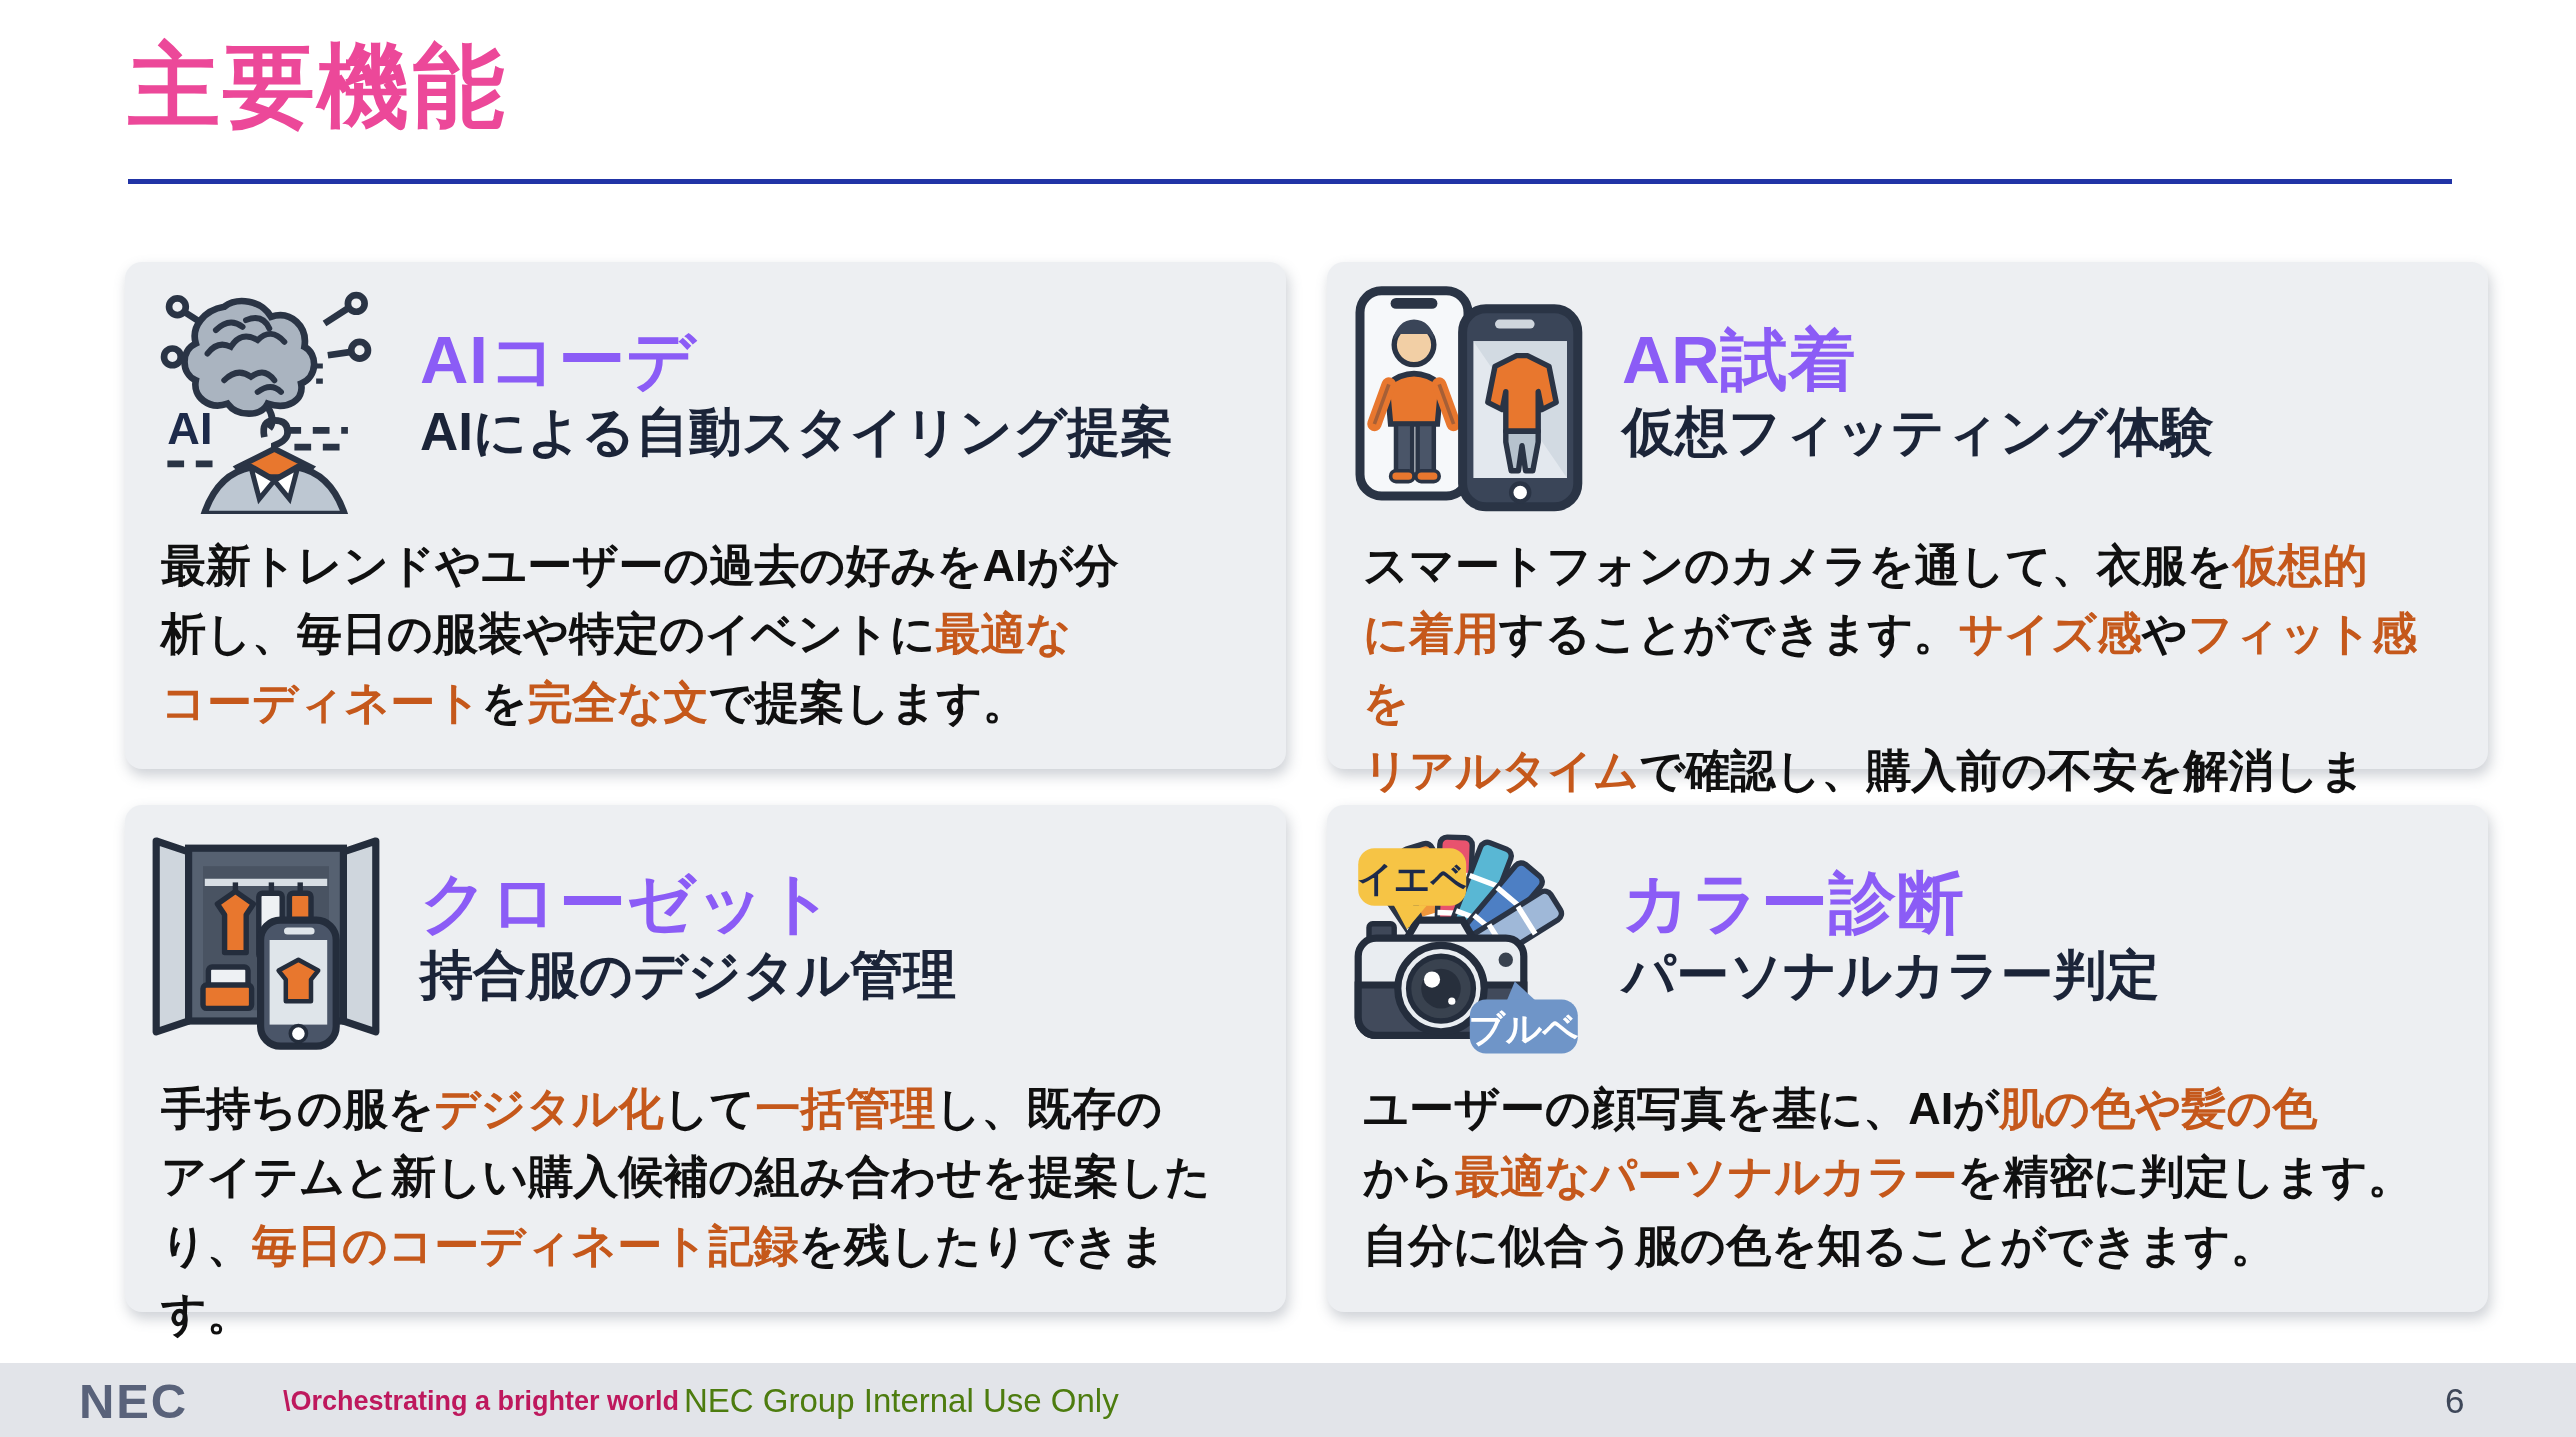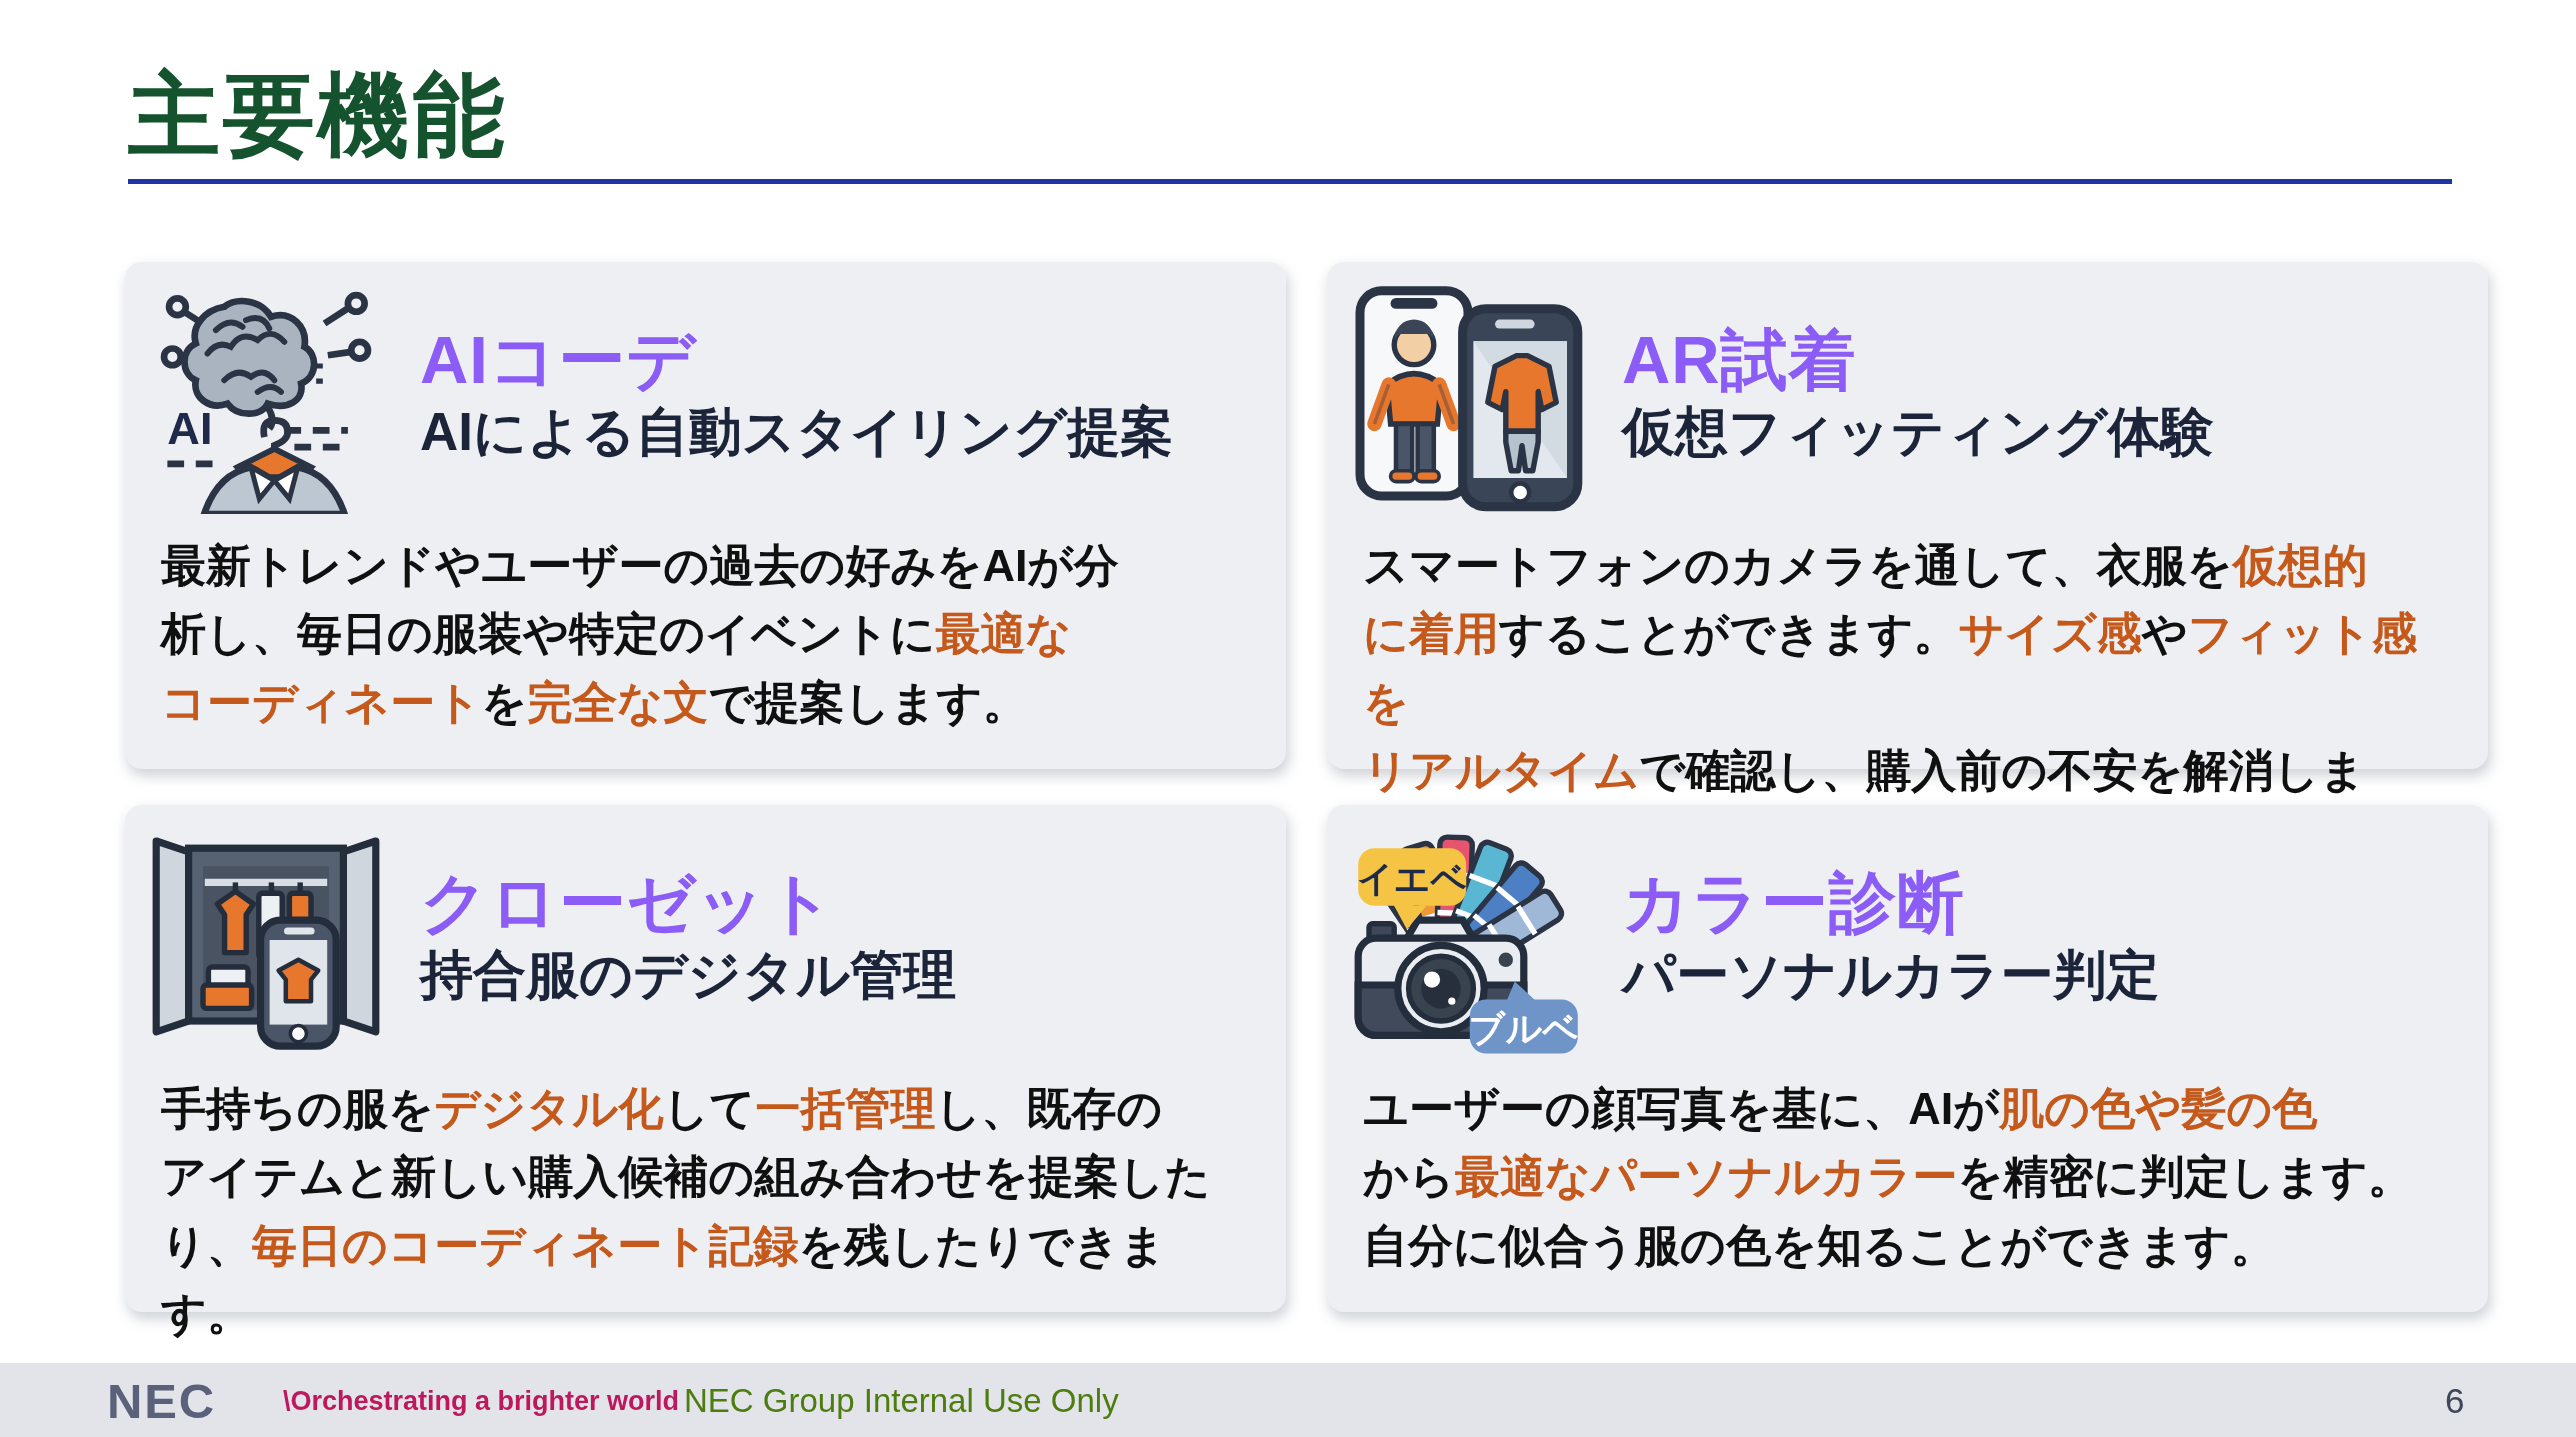--- a/index.html
+++ b/index.html
@@ -3,21 +3,21 @@
 <meta charset="utf-8">
 <style>
   html,body{margin:0;padding:0;background:#ffffff;}
   .slide{
     position:relative;width:2576px;height:1438px;background:#ffffff;overflow:hidden;
     font-family:"Liberation Sans","DejaVu Sans",sans-serif;
   }
   
   .slide-title{
     position:absolute;left:128px;top:36px;
-    font-size:92px;font-weight:bold;color:#14532d;letter-spacing:2.8px;line-height:1.1;margin-top:29px;
+    font-size:92px;font-weight:bold;color:#ec4899;letter-spacing:2.8px;line-height:1.1;
   }
   .title-rule{
     position:absolute;left:128px;top:179px;width:2324px;height:4.7px;background:#2134a6;
   }
   
   .cards{
     position:absolute;left:125px;top:262px;
     display:grid;grid-template-columns:1161px 1161px;grid-template-rows:507px 507px;
     column-gap:41px;row-gap:36px;
   }
@@ -37,21 +37,21 @@
     white-space:pre-wrap;letter-spacing:0px;
   }
   .card-desc .hl{color:#c5581b;}
   
   .footer{
     position:absolute;left:0;bottom:0;width:2576px;height:75px;background:#e2e4e9;
   }
   .footer .f-item{position:absolute;top:50%;transform:translateY(-50%);white-space:nowrap;}
   .footer-logo{
     left:79px;font-size:49px;font-weight:bold;color:#59627a;letter-spacing:1.9px;
-    transform:translateY(-50%) scale(1.40,0.98);transform-origin:left center;margin-left:28px;
+    transform:translateY(-50%) scale(1.40,0.98);transform-origin:left center;
   }
   .footer-tagline{left:283px;font-size:27px;font-weight:600;color:#be185d;letter-spacing:0px;}
   .footer-classification{left:684px;font-size:33px;color:#4d7c0f;}
   .footer-copyright{left:1966px;font-size:35px;color:#3e4759;}
   .footer-page{left:2445px;font-size:35px;color:#3e4759;}
 </style>
 </head>
 <body>
 
 <div class="slide">

